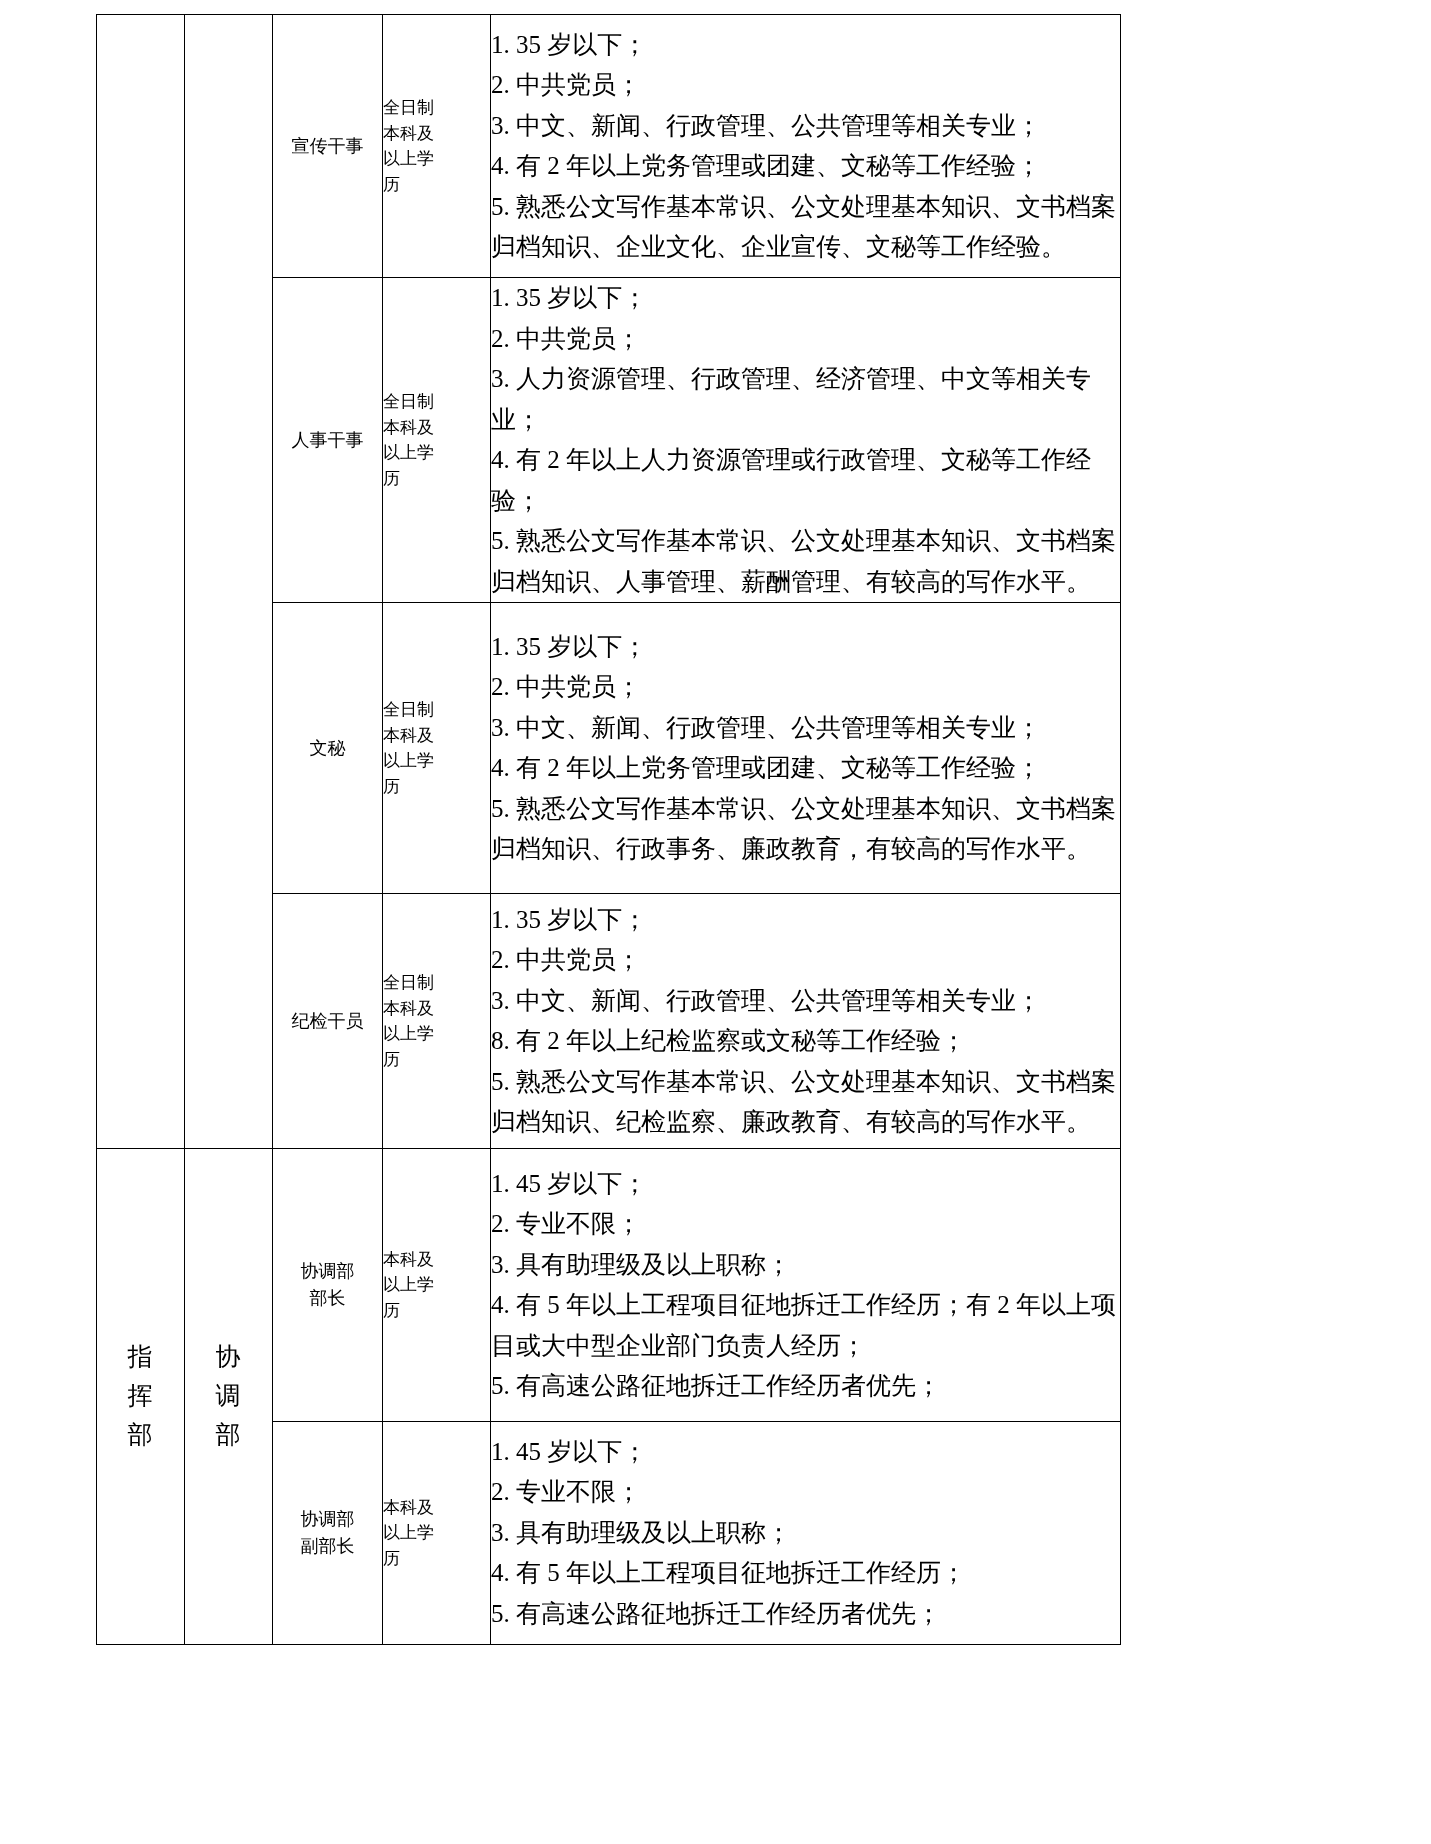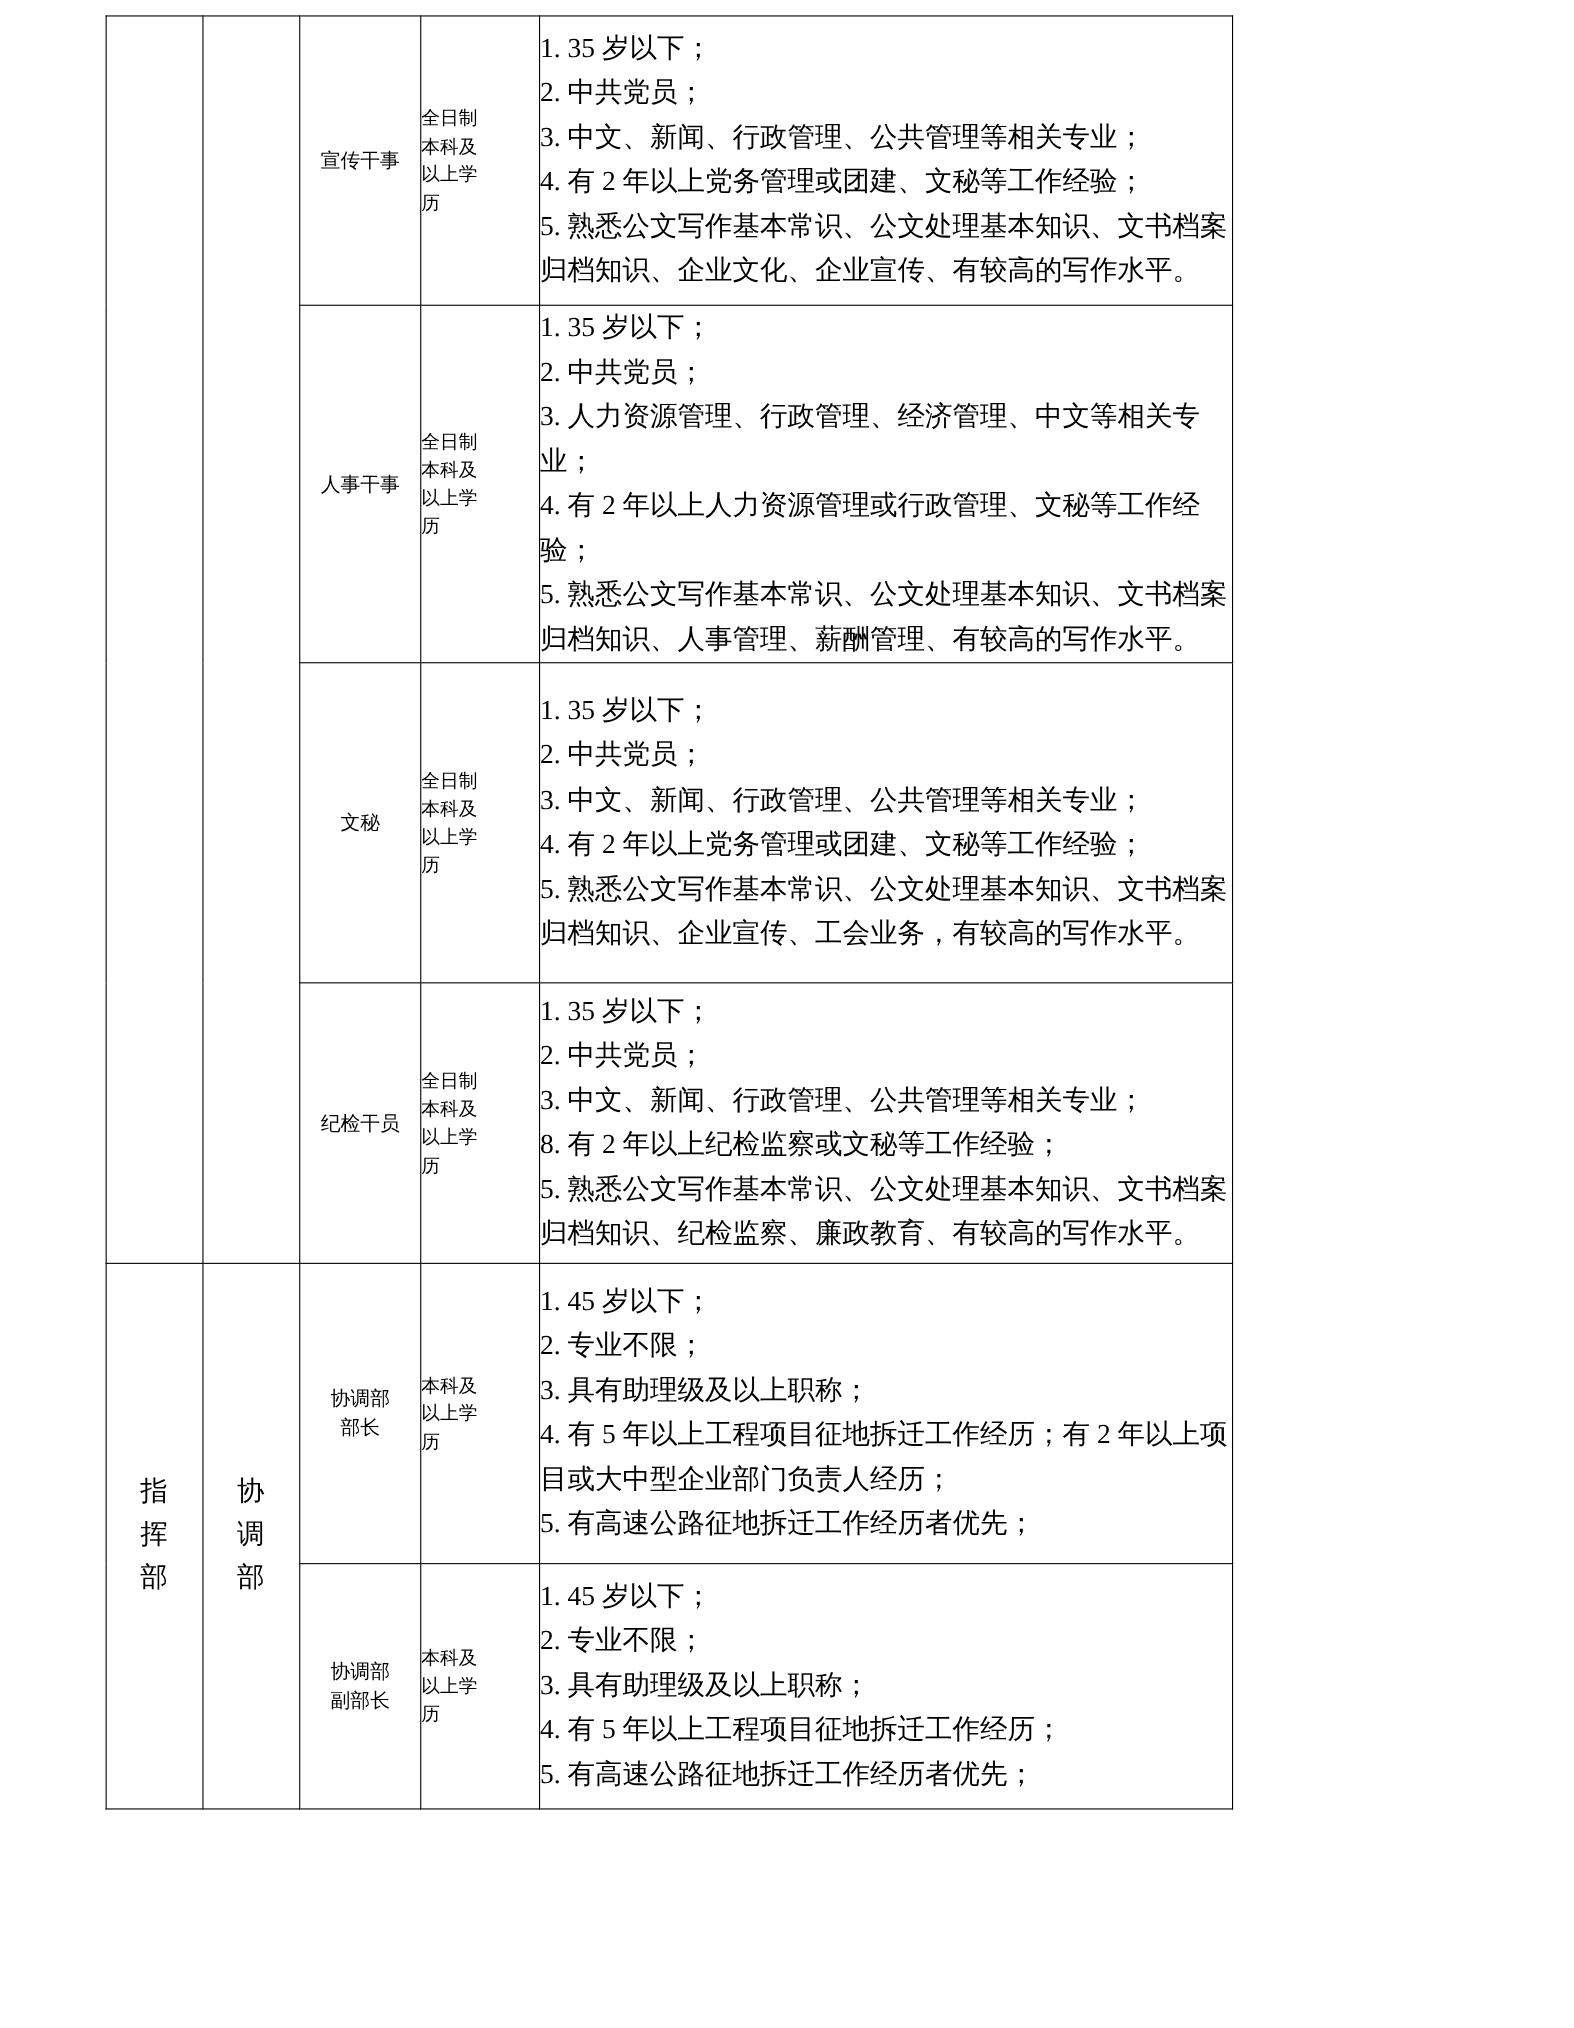--- a/index.html
+++ b/index.html
@@ -107,21 +107,21 @@
             <span>本科及</span>
             <span>以上学</span>
             <span>历</span>
           </td>
         <td class="req-cell">
           <span class="line">1. 35 岁以下；</span>
           <span class="line">2. 中共党员；</span>
           <span class="line">3. 中文、新闻、行政管理、公共管理等相关专业；</span>
           <span class="line">4. 有 2 年以上党务管理或团建、文秘等工作经验；</span>
           <span class="line">5. 熟悉公文写作基本常识、公文处理基本知识、文书档案</span>
-          <span class="line cont">归档知识、企业文化、企业宣传、有较高的写作水平。</span>
+          <span class="line cont">归档知识、企业文化、企业宣传、文秘等工作经验。</span>
         </td>
       </tr>
 
       <tr>
         <td class="post-cell tall-2">
           <span>人事干事</span>
         </td>
         <td class="edu-cell">
             <span>全日制</span>
             <span>本科及</span>
@@ -148,21 +148,21 @@
             <span>本科及</span>
             <span>以上学</span>
             <span>历</span>
           </td>
         <td class="req-cell">
           <span class="line">1. 35 岁以下；</span>
           <span class="line">2. 中共党员；</span>
           <span class="line">3. 中文、新闻、行政管理、公共管理等相关专业；</span>
           <span class="line">4. 有 2 年以上党务管理或团建、文秘等工作经验；</span>
           <span class="line">5. 熟悉公文写作基本常识、公文处理基本知识、文书档案</span>
-          <span class="line cont">归档知识、企业宣传、工会业务，有较高的写作水平。</span>
+          <span class="line cont">归档知识、行政事务、廉政教育，有较高的写作水平。</span>
         </td>
       </tr>
 
       <tr>
         <td class="post-cell tall-4">
           <span>纪检干员</span>
         </td>
         <td class="edu-cell">
             <span>全日制</span>
             <span>本科及</span>

